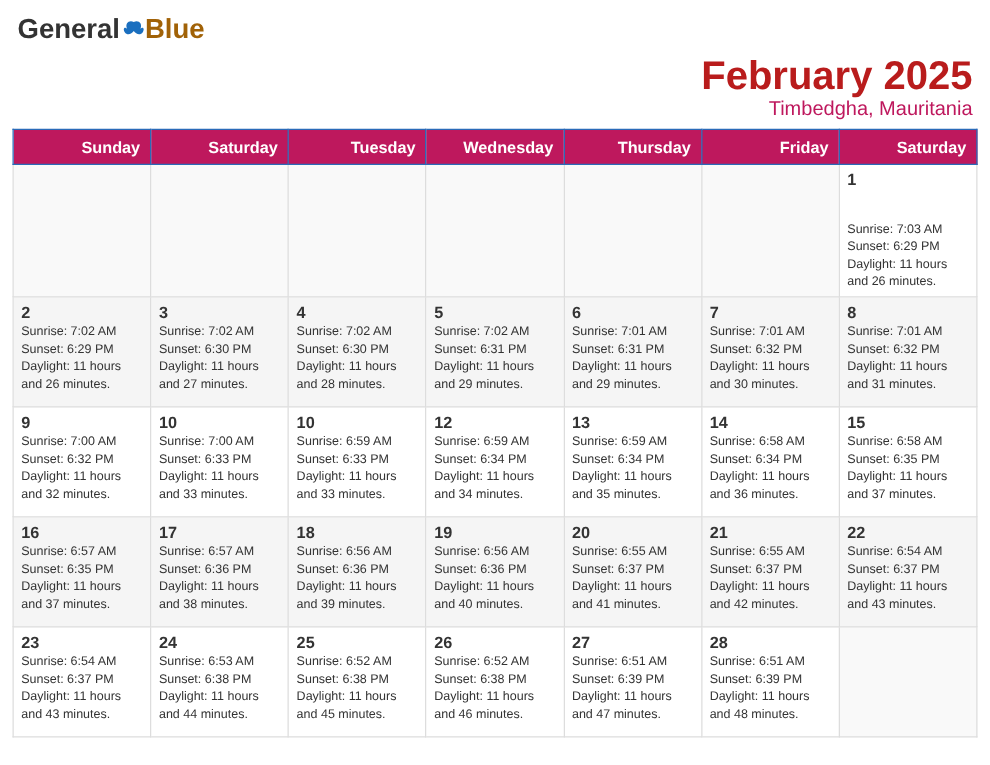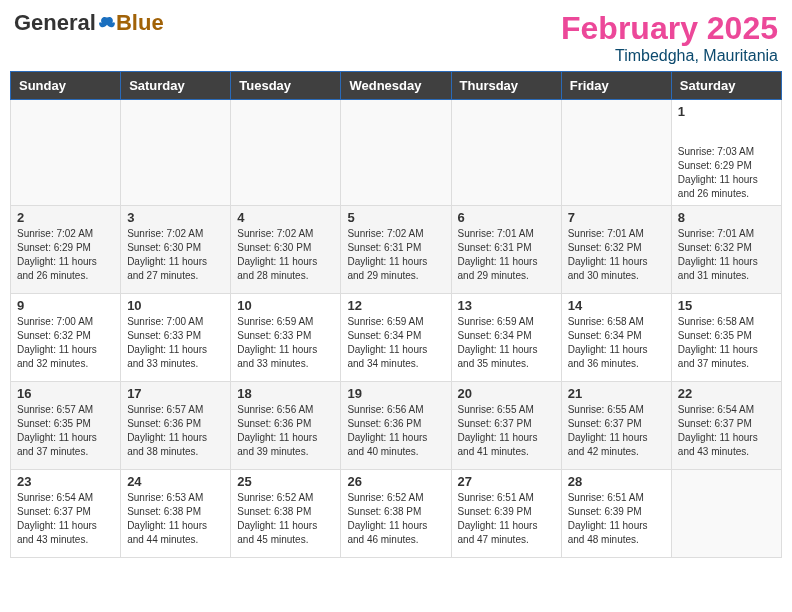--- a/index.html
+++ b/index.html
@@ -40,38 +40,39 @@
       width: 18px;
       height: 18px;
       margin-left: 2px;
     }
     .title-block {
       text-align: right;
     }
     .month-year {
       font-size: 32px;
       font-weight: bold;
-      color: #ec4899;
+      color: #b91c1c;
+      margin-top: 32px;
     }
     .location {
       font-size: 16px;
-      color: #0c4a6e;
+      color: #be185d;
     }
     .calendar {
       width: 100%;
       border-collapse: collapse;
       border: 1px solid #ccc;
     }
     .calendar th {
-      background-color: #404040;
+      background-color: #be185d;
       color: #fff;
       font-size: 13px;
       font-weight: bold;
       padding: 6px 8px;
-      text-align: left;
+      text-align: right;
       border: 1px solid #2a6ab8;
     }
     .calendar td {
       width: 14.28%;
       vertical-align: top;
       padding: 4px 6px;
       border: 1px solid #ddd;
       font-size: 10.5px;
       color: #333;
       height: 88px;

